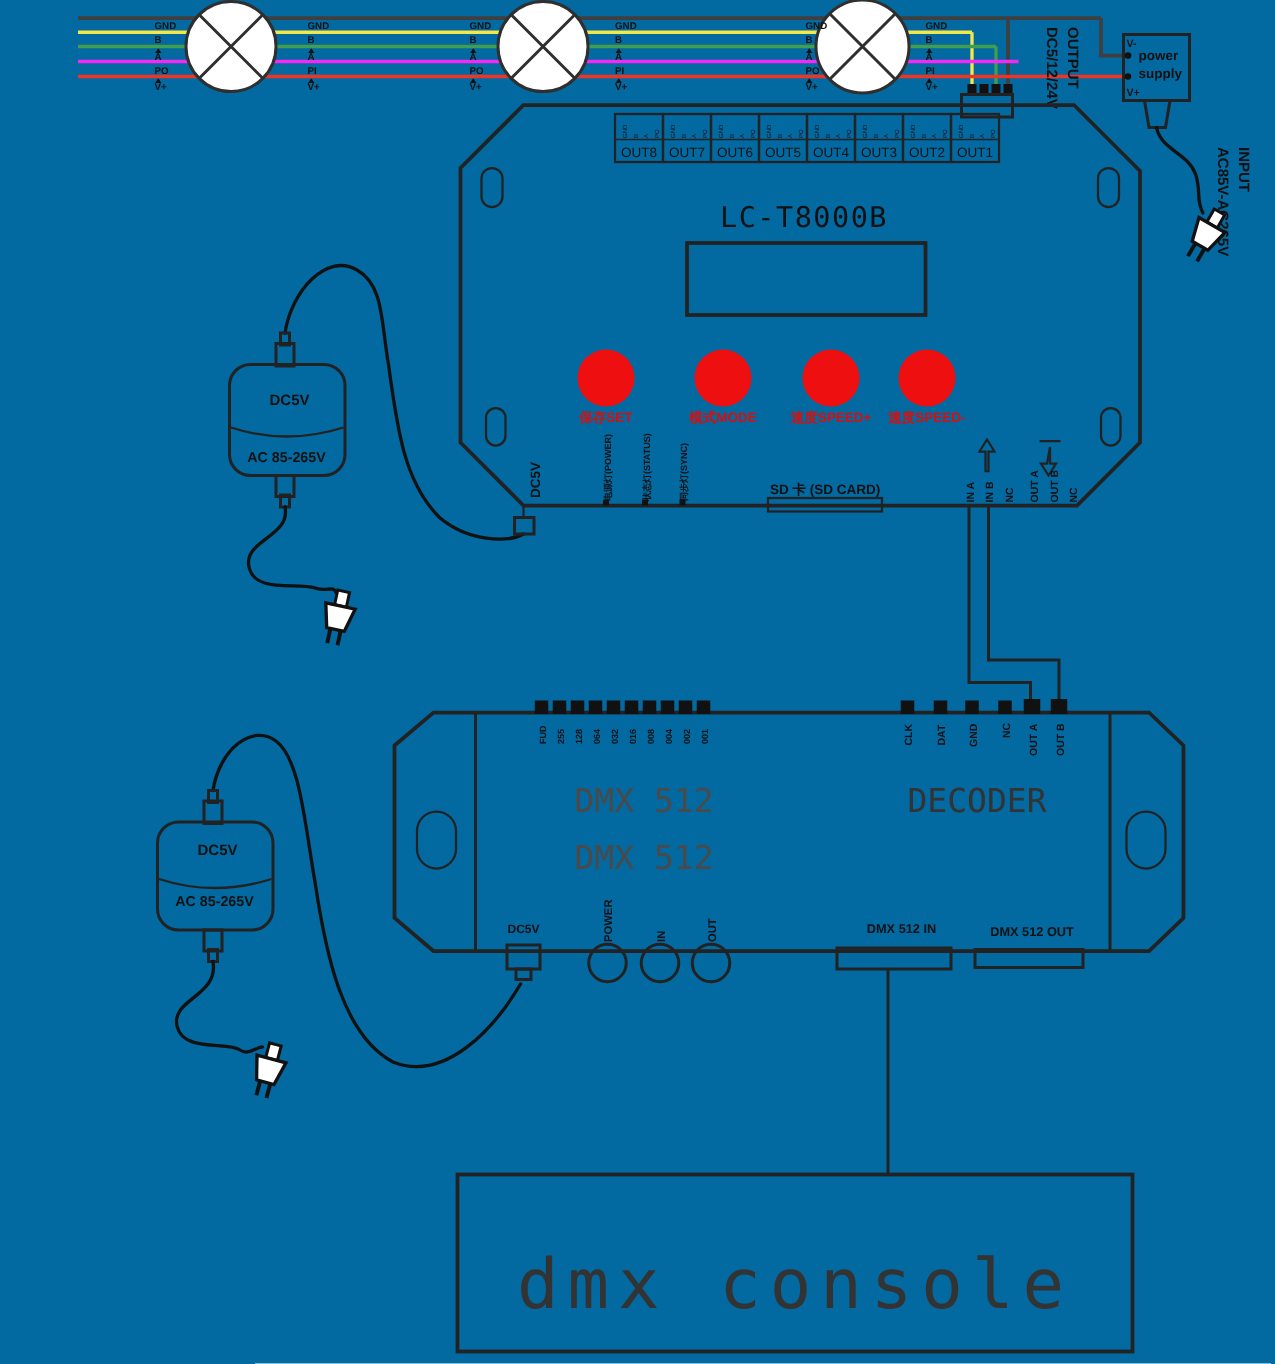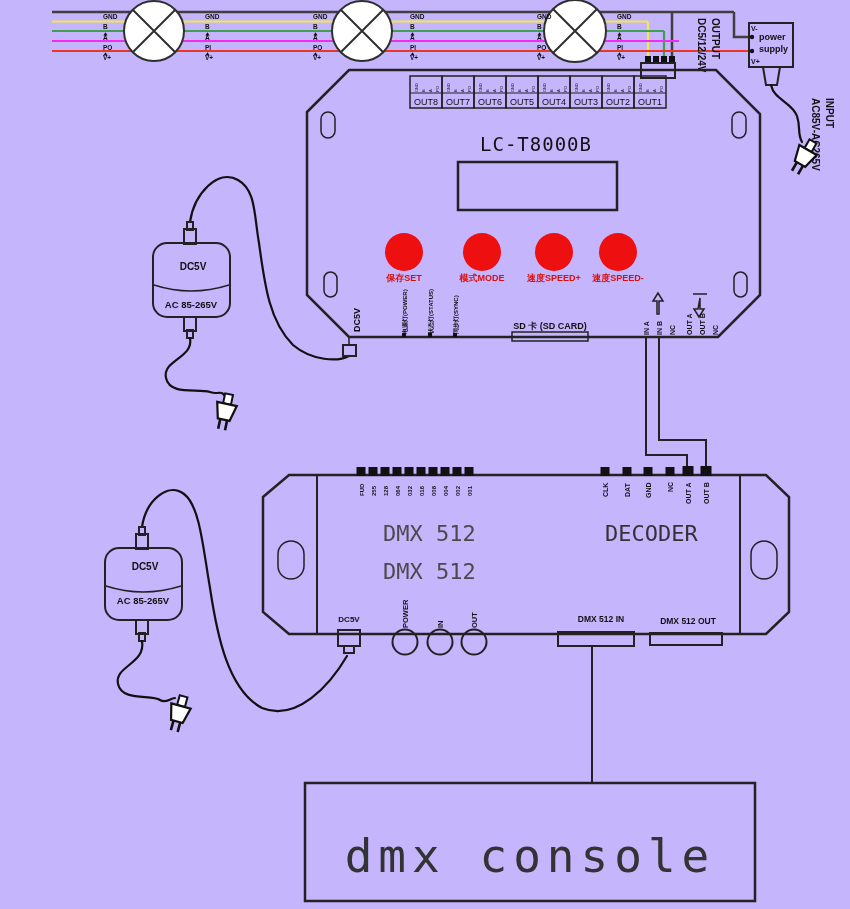--- a/index.html
+++ b/index.html
@@ -1,16 +1,16 @@
 <!DOCTYPE html>
 <html><head>
 <meta charset="utf-8">
 <style>
   html,body{margin:0;padding:0;background:#fff}
-  .stage{position:relative;width:850px;height:909px;background:#c4b5fd;overflow:hidden}
+  .stage{position:relative;width:850px;height:909px;background:#0369a1;overflow:hidden}
   svg{display:block}
   .t{font-family:"Liberation Sans",sans-serif;fill:#111}
   .b{font-weight:bold}
   .mono{font-family:"DejaVu Sans Mono",monospace}
   .gray{fill:#4a4a4a}
   .dark{fill:#333}
   .red{fill:#d90f0f}
   .mid{text-anchor:middle}
   .f4{font-size:4px}.f6{font-size:6px}.f65{font-size:6.5px}.f7{font-size:7px}
   .f75{font-size:7.5px}.f8{font-size:8px}.f85{font-size:8.5px}.f9{font-size:9px}

